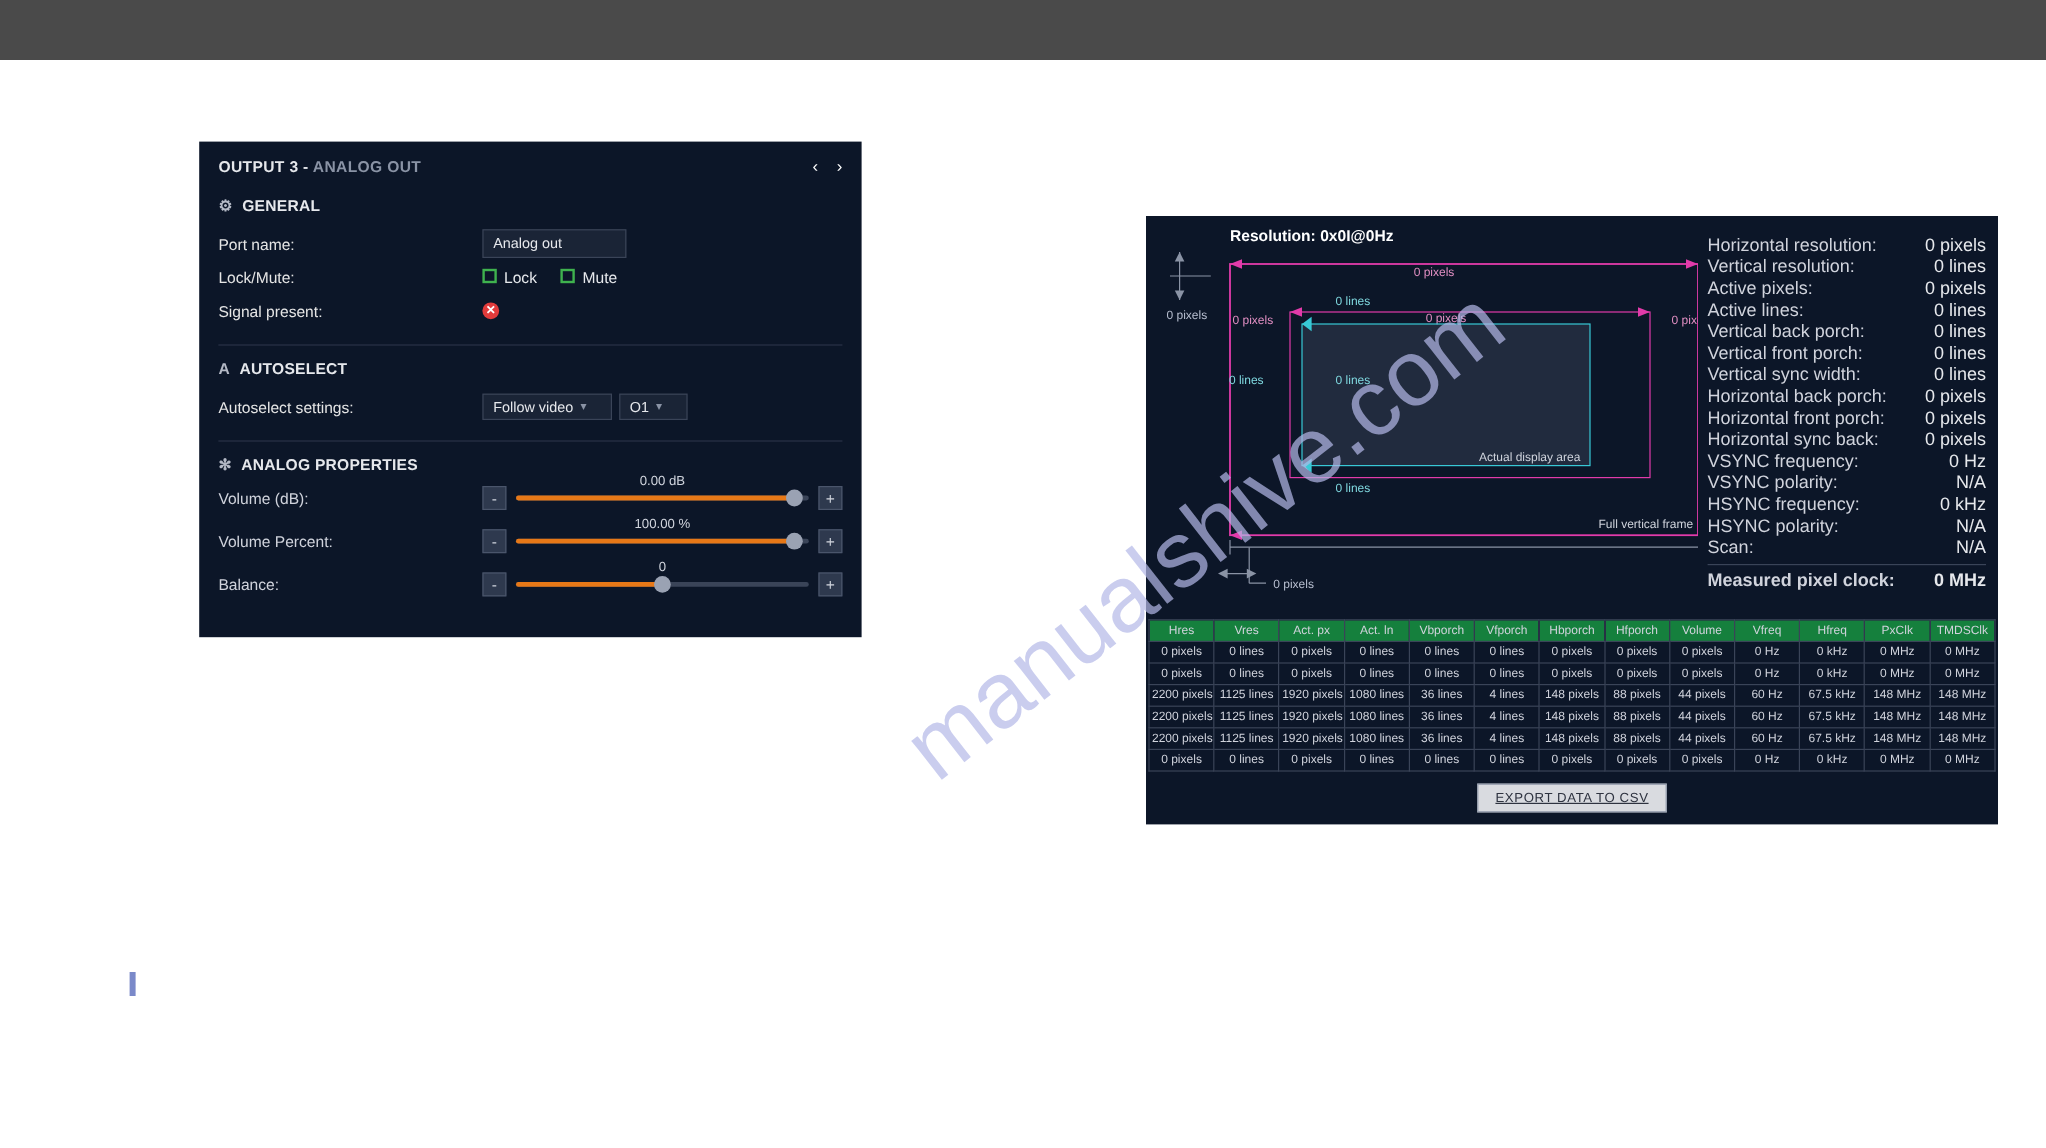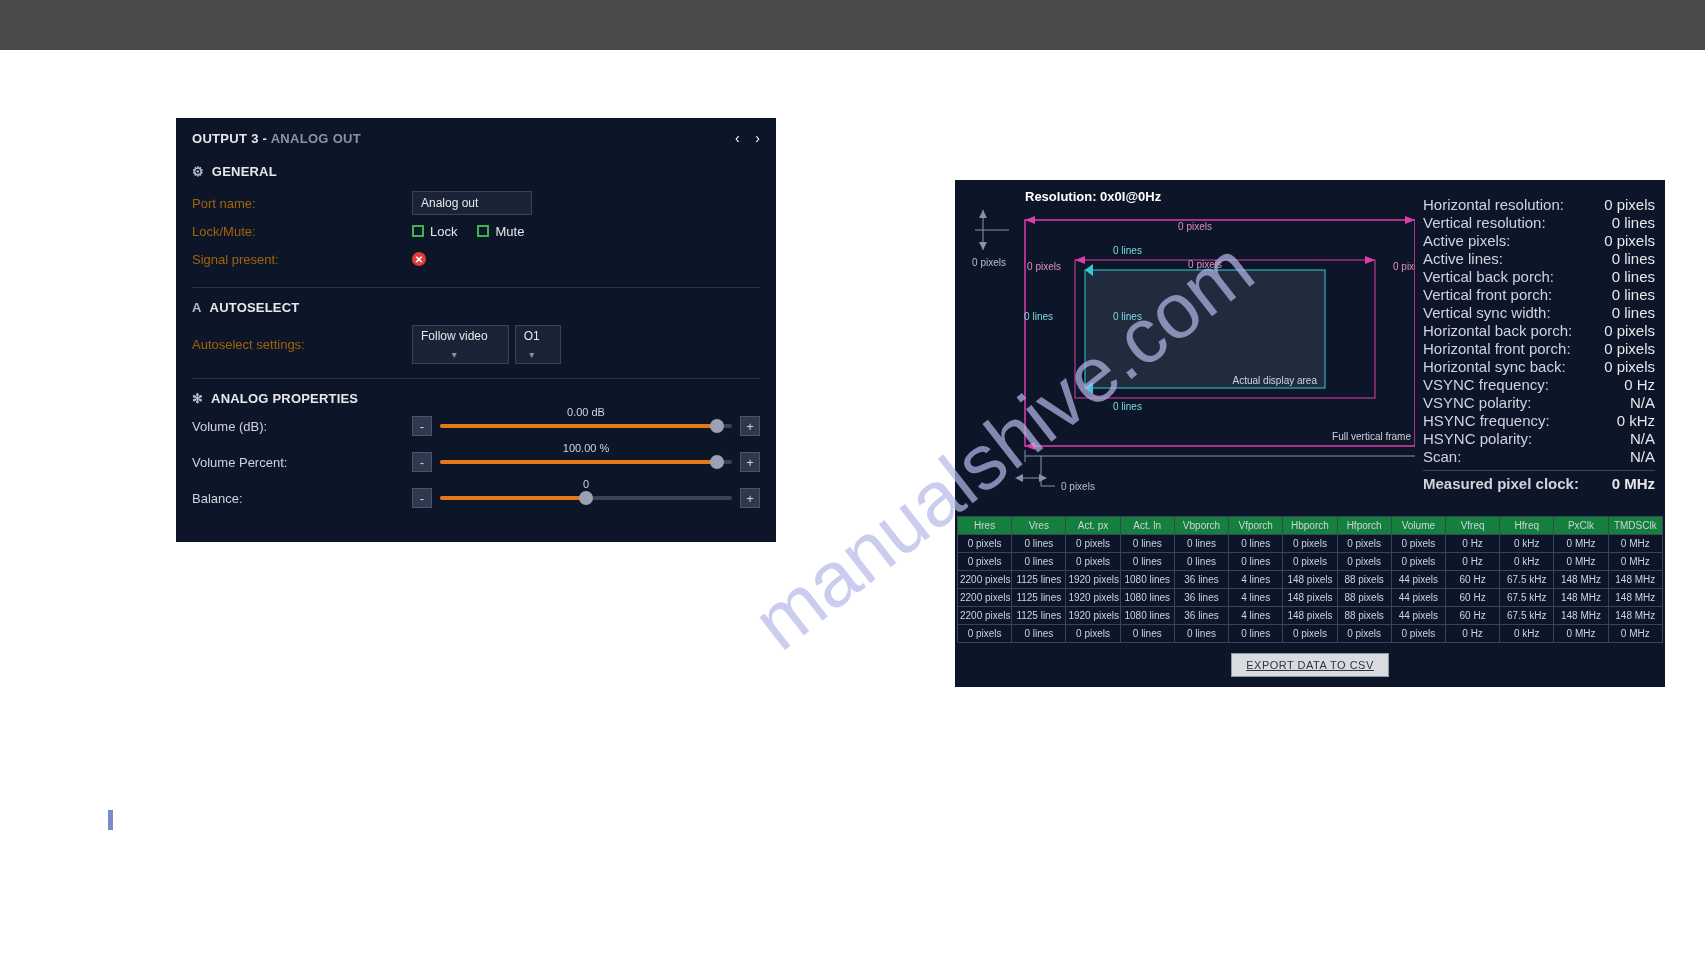--- a/index.html
+++ b/index.html
@@ -28,22 +28,22 @@
     pointer-events: none;
     font-weight: 400;
     opacity: 0.7;
     z-index: 5;
   }
 
   
   .panel-left {
     position: absolute;
     top: 118px;
-    left: 176px;
-    width: 600px;
+    left: 166px;
+    width: 552px;
     background: #0c1628;
     color: #e6e8ec;
     font-size: 13px;
     padding: 12px 16px 20px 16px;
   }
   .left-header {
     display: flex;
     justify-content: space-between;
     align-items: center;
     margin-bottom: 18px;
@@ -72,49 +72,48 @@
     font-size: 13px;
     color: #b4b9c5;
   }
   .row {
     display: flex;
     align-items: center;
     min-height: 28px;
   }
   .row .lbl {
     width: 220px;
-    color: #a16207;
+    color: #e5e5e5;
   }
   .text-input {
     background: #1a2436;
     border: 1px solid #3a4458;
     color: #e6e8ec;
     padding: 4px 8px;
     font-size: 12px;
     width: 120px;
   }
   .select {
     background: #1a2436;
     border: 1px solid #3a4458;
     color: #e6e8ec;
     padding: 3px 20px 3px 8px;
     font-size: 12px;
     position: relative;
     display: inline-flex;
     align-items: center;
     gap: 6px;
-    flex-direction: column;
   }
   .select .caret {
     color: #8a93a5;
     font-size: 10px;
   }
   .checkbox {
     display: inline-flex;
-    align-items: center;
+    align-items: flex-start;
     gap: 6px;
     margin-right: 20px;
   }
   .checkbox .box {
     width: 12px;
     height: 12px;
     border: 2px solid #3fb24e;
     background: transparent;
   }
   .signal-dot {

